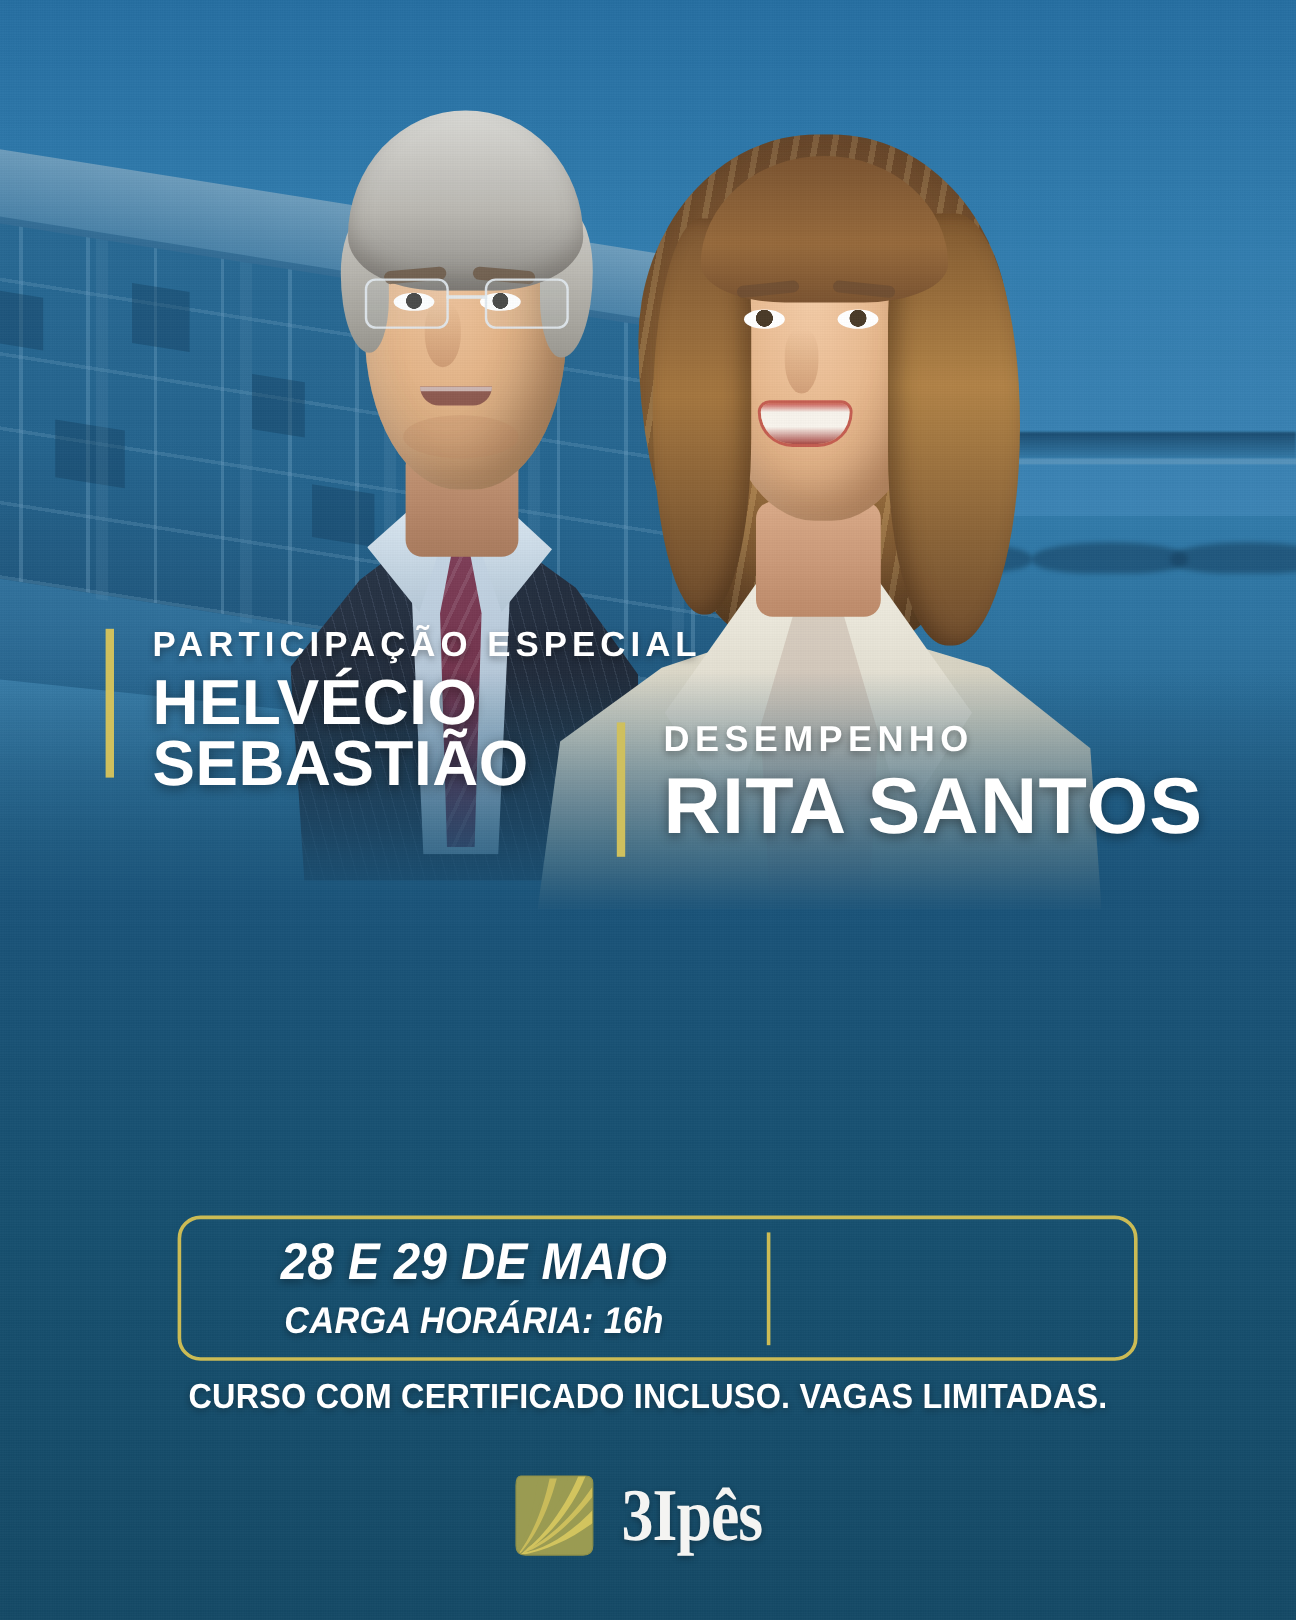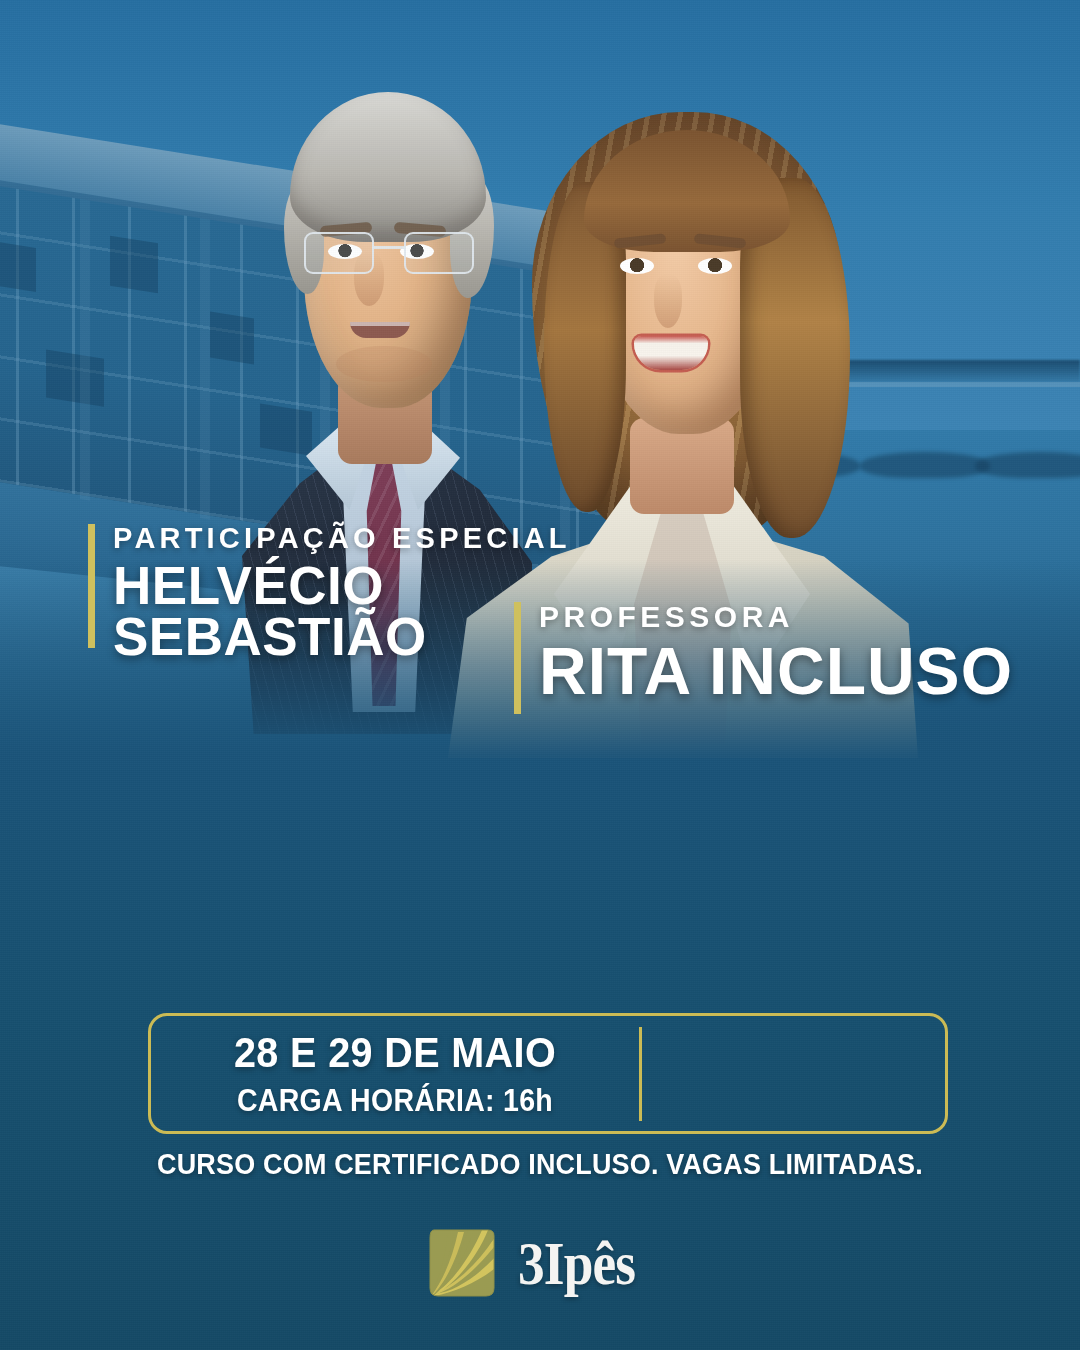--- a/index.html
+++ b/index.html
@@ -281,21 +281,21 @@
     background-image:
       repeating-linear-gradient(0deg, rgba(255,255,255,.07) 0 1px, rgba(0,0,0,.07) 1px 2px),
       repeating-linear-gradient(90deg, rgba(255,255,255,.05) 0 1px, rgba(0,0,0,.05) 1px 2px);
   }
 
   
   .content{position:absolute;inset:0;}
 
   .speaker{position:absolute;display:flex;align-items:stretch;}
   .speaker .bar{width:7px;background:#cfc05e;flex:0 0 auto;}
-  .speaker .txt{padding-left:18px;}
+  .speaker .txt{padding-left:32px;}
   .speaker .role{
     color:#ffffff;font-size:29px;font-weight:bold;letter-spacing:4.2px;
     line-height:1;margin-bottom:8px;text-shadow:0 2px 6px rgba(0,0,0,.35);
   }
   .speaker .name{
     color:#ffffff;font-weight:bold;line-height:.96;letter-spacing:.5px;
     text-shadow:0 3px 10px rgba(0,0,0,.42);
   }
 
   .speaker-left{left:88px;top:524px;height:124px;}
@@ -318,21 +318,21 @@
   .title-line.l1{color:#ffffff;font-size:56px;}
   .title-line.l2{color:#d9c75e;font-size:56px;margin-top:6px;}
   .title-line.l3{color:#d9c75e;font-size:56px;margin-top:6px;}
 
   .info-box{
     position:absolute;left:148px;top:1013px;width:800px;height:121px;
     border:3px solid #cbbb55;border-radius:19px;
     display:flex;align-items:center;
   }
   .info-col{flex:1;text-align:center;color:#fff;}
-  .info-col.left{flex:0 0 488px;}
+  .info-col.left{flex:0 0 488px;font-style:italic;}
   .info-col.right{flex:1;}
   .info-main{
     font-size:43px;font-weight:bold;letter-spacing:.4px;line-height:1;
     transform:scaleX(.92);transform-origin:center;
     text-shadow:0 2px 7px rgba(0,0,0,.35);white-space:nowrap;
   }
   .info-sub{
     margin-top:11px;font-size:31px;font-weight:bold;letter-spacing:.3px;line-height:1;
     transform:scaleX(.92);transform-origin:center;
     text-shadow:0 2px 6px rgba(0,0,0,.3);white-space:nowrap;
@@ -456,22 +456,22 @@
       <div class="txt">
         <div class="role">PARTICIPAÇÃO ESPECIAL</div>
         <div class="name">HELVÉCIO</div>
         <div class="name">SEBASTIÃO</div>
       </div>
     </div>
 
     <div class="speaker speaker-right">
       <div class="bar"></div>
       <div class="txt">
-        <div class="role">PROFESSORA</div>
-        <div class="name">RITA INCLUSO</div>
+        <div class="role">DESEMPENHO</div>
+        <div class="name">RITA SANTOS</div>
       </div>
     </div>
 
 
     <div class="info-box">
       <div class="info-col left">
         <div class="info-main">28 E 29 DE MAIO</div>
         <div class="info-sub">CARGA HORÁRIA: 16h</div>
       </div>
       <div class="info-divider"></div>

